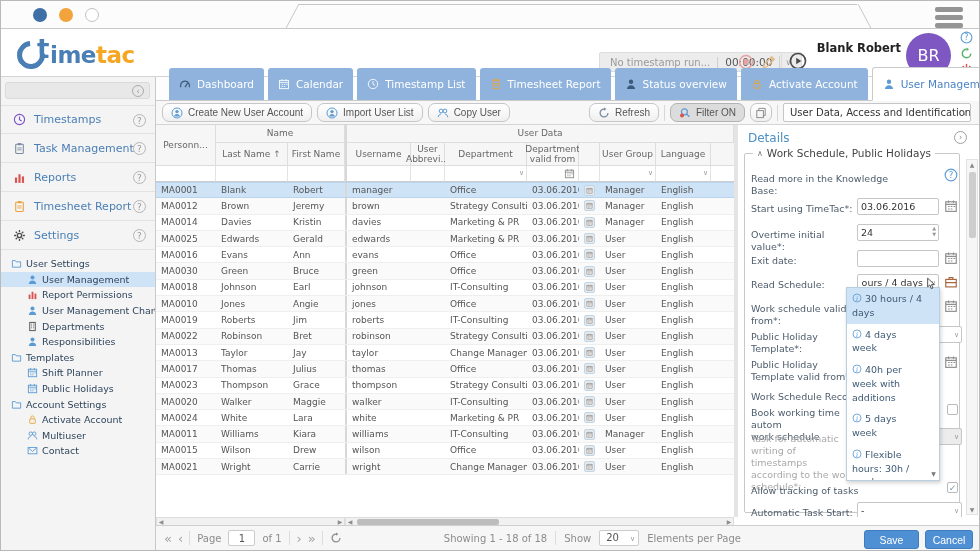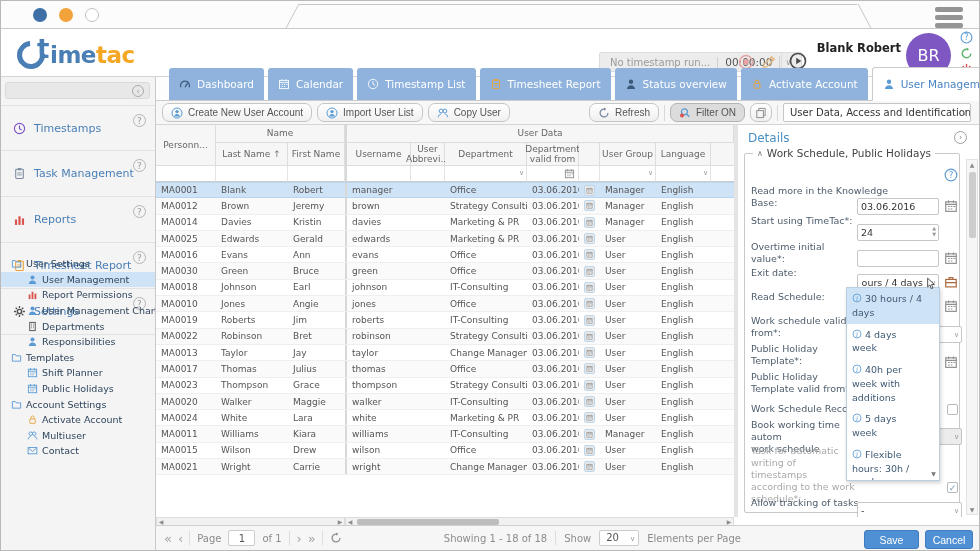--- a/index.html
+++ b/index.html
@@ -34,21 +34,21 @@
   .username{position:absolute;right:78px;top:12px;font-size:11.5px;font-weight:bold;color:#222}
   .avatar{position:absolute;right:28px;top:4px;width:45px;height:45px;border-radius:50%;background:#7e57c2;color:#fff;font-size:16px;display:flex;align-items:center;justify-content:center;cursor:pointer}
   .rail{position:absolute;right:6px;top:30px;display:flex;flex-direction:column;gap:3px;align-items:center}
   .rail .i{width:13px;height:13px;cursor:pointer}
   .bulbtab{position:absolute;right:6px;top:80px;width:20px;height:26px;background:#c7ddf1;border-radius:3px;display:flex;align-items:center;justify-content:center;cursor:pointer}
   
   .sidebar{position:absolute;left:0;top:76px;width:155px;height:475px;background:#f4f4f4;border-right:1px solid #c9c9c9}
   .collapsebar{position:absolute;left:4px;top:5px;right:5px;height:17px;background:#e8e8e8;border:1px solid #dadada;border-radius:3px;cursor:pointer}
   .collapsebar .cc{position:absolute;right:5px;top:1.5px;width:12px;height:12px;border:1px solid #ababab;border-radius:50%;color:#999;font-size:8px;line-height:11px;text-align:center}
   .nav{position:absolute;left:0;top:28px;width:100%}
-  .navitem{position:relative;height:46px;display:flex;align-items:center;padding-left:12px;border-bottom:1px solid #e2e2e2;cursor:pointer}
+  .navitem{position:relative;height:29px;display:flex;align-items:center;padding-left:12px;border-bottom:1px solid #e2e2e2;cursor:pointer}
   .navitem:first-child{border-top:1px solid #e2e2e2}
   .navitem .i{width:13px;height:13px;margin-right:8px}
   .navitem .lbl{color:#4a7fb5;font-size:11px}
   .qmark{position:absolute;right:9px;top:8px;width:13px;height:13px;border:1px solid #b5b5b5;border-radius:50%;color:#999;font-size:9px;line-height:12px;text-align:center;cursor:pointer}
   .tree{position:absolute;left:0;top:179px;width:100%}
   .treeitem{height:15.6px;display:flex;align-items:center;font-size:9.5px;color:#2f455c;cursor:pointer;white-space:nowrap;overflow:hidden}
   .treeitem .i{width:11px;height:11px;margin-right:4px;flex:none}
   .treeitem.lvl0{padding-left:10px}
   .treeitem.lvl1{padding-left:26px}
   .treeitem.sel{background:#cfe3f7}
@@ -101,21 +101,21 @@
   
   .vsplit{position:absolute;left:733px;top:124px;width:4px;height:392px;background:#e4e4e4;cursor:col-resize}
   
   .details{position:absolute;left:737px;top:124px;width:243px;height:392px;background:#fff;overflow:hidden}
   .dtitle{position:absolute;left:10px;top:6px;color:#4a90c4;font-size:12px}
   .dexpand{position:absolute;right:14px;top:6px;width:13px;height:13px;border:1px solid #9f9f9f;border-radius:50%;color:#8b8b8b;font-size:8px;line-height:12px;text-align:center;cursor:pointer}
   .fieldset{position:absolute;left:6px;top:28px;width:216px;height:360px;border:1px solid #c8c8c8;border-radius:2px}
   .legend{position:absolute;left:8px;top:-7px;background:#fff;padding:0 4px;font-size:10.5px;color:#444;display:flex;align-items:center;gap:4px}
   .legend .caret{color:#777;font-size:8px;cursor:pointer}
   .drow{position:absolute;left:6px;right:4px}
-  .dlabel{position:absolute;left:0;top:17px;width:104px;font-size:9.5px;color:#4e5d6c;line-height:1.25}
+  .dlabel{position:absolute;left:0;top:5px;width:104px;font-size:9.5px;color:#4e5d6c;line-height:1.25}
   .dlabel.dis{color:#a9a9a9}
   .dctl{position:absolute;left:106px;top:0;height:17px;background:#fff;border:1px solid #c6c6c6;border-radius:2px;font-size:9.5px;color:#333;line-height:15px;padding:0 3px;overflow:hidden;white-space:nowrap;cursor:text}
   .dctl.w82{width:82px}.dctl.w105{width:105px}
   .dctl.dis{background:#ececec;cursor:default}
   .dctl .chev{position:absolute;right:2px;top:1px;color:#999;font-size:7px}
   .dctl .spin{position:absolute;right:2px;top:0;display:flex;flex-direction:column;color:#999;font-size:5px;line-height:6px;cursor:pointer}
   .dicon{position:absolute;left:193px;top:1px;width:14px;height:14px;cursor:pointer}
   .kbq{position:absolute;left:193px;top:0;width:14px;height:14px;cursor:pointer}
   .clipleft{display:flex;justify-content:flex-end;overflow:hidden;width:62px}
   .clipleft span{white-space:nowrap}

